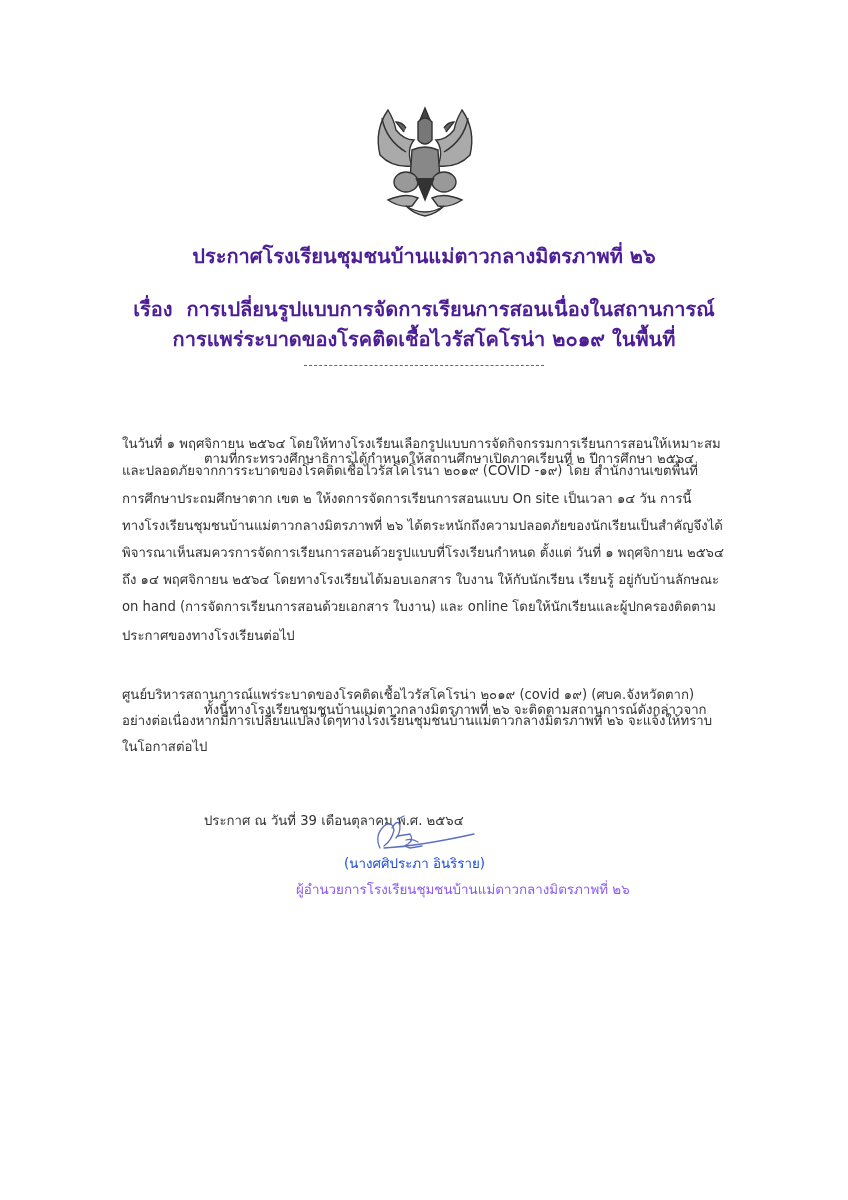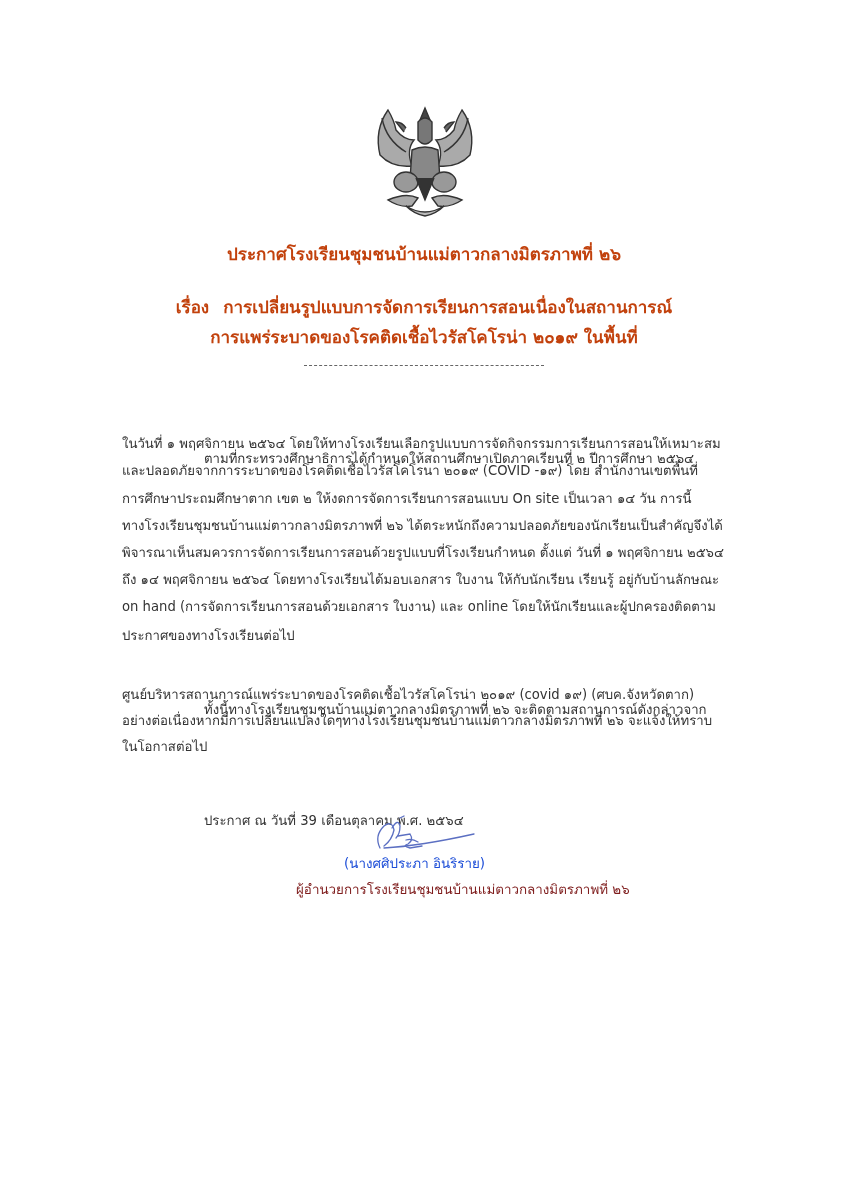--- a/index.html
+++ b/index.html
@@ -1,33 +1,33 @@
 <!DOCTYPE html>
 <html><head>
 <meta charset="utf-8">
 <style>
   html, body { margin: 0; padding: 0; background: #ffffff; }
   body { width: 848px; height: 1200px; position: relative; overflow: hidden;
          font-family: "DejaVu Sans", "Liberation Sans", sans-serif; color: #2a2a2a; }
   .page { position: absolute; left: 0; top: 0; width: 848px; height: 1200px; background: #fff; }
   .emblem { position: absolute; left: 366px; top: 100px; width: 118px; height: 122px; }
   .heading { position: absolute; left: 0; width: 848px; text-align: center; font-weight: bold;
-             font-size: 17px; color: #c2410c; white-space: nowrap; }
+             font-size: 20px; color: #4c1d95; white-space: nowrap; }
   .h1 { top: 240px; }
   .h2 { top: 267px; left: 0; }
   .h3 { top: 293px; }
   .h4 { top: 323px; }
   .subject-label { margin-right: 14px; text-align: right; }
   .dash-line { position: absolute; left: 304px; top: 365px; width: 240px; height: 0;
                border-top: 1.5px dashed #666; }
   .line { position: absolute; left: 122px; font-size: 13.2px; white-space: nowrap; color: #333; }
   .indent { left: 204px; margin-top: 42px; }
   .sig-img { position: absolute; left: 370px; top: 812px; width: 110px; height: 46px; }
   .sig-name { position: absolute; left: 344px; top: 853px; font-size: 13.4px; white-space: nowrap; color: #1d4ed8; }
-  .sig-pos { position: absolute; left: 296px; top: 879px; font-size: 13.4px; white-space: nowrap; color: #7f1d1d; }
+  .sig-pos { position: absolute; left: 296px; top: 879px; font-size: 13.4px; white-space: nowrap; color: #8b5cf6; }
 </style>
 </head>
 <body>
 
 <div class="page">
 
   <svg class="emblem" viewBox="0 0 118 122">
     <g fill="none" stroke="#333" stroke-width="1.4">
       <path d="M59 8 L54 20 L64 20 Z" fill="#444"></path>
       <path d="M52 22 Q59 14 66 22 L66 40 Q59 48 52 40 Z" fill="#777"></path>

